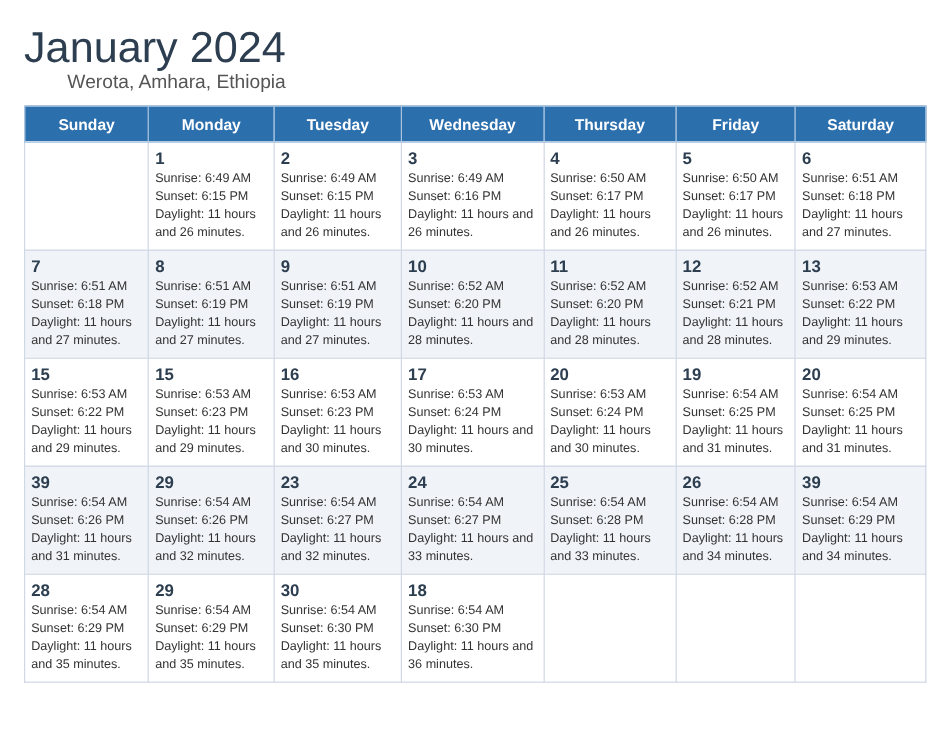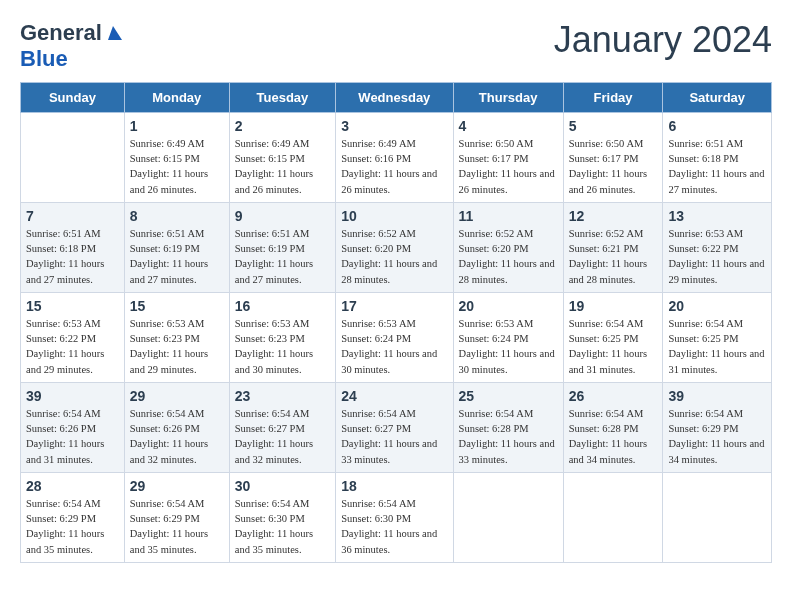--- a/index.html
+++ b/index.html
@@ -65,41 +65,30 @@
     .day-num {
       font-size: 14px;
       font-weight: bold;
       color: #2c3e50;
       margin-bottom: 2px;
     }
     .day-info {
       font-size: 10.5px;
       color: #333;
       line-height: 1.45;
-      font-family: Liberation Serif, serif;
     }
     .empty-cell { background: #fff; }
   </style>
 </head>
 <body>
 
 <div class="header-area">
-  <div class="logo">
-    <div class="logo-line1">
-      <span style="font-size:22px;font-weight:bold;color:#2c3e50;">General</span>
-      <svg width="18" height="18" viewBox="0 0 18 18">
-        <polygon points="4,16 9,2 18,16" fill="#1a5cb5"></polygon>
-      </svg>
-    </div>
-    <div>
-      <span style="font-size:22px;font-weight:bold;color:#1a5cb5;">Blue</span>
-    </div>
-  </div>
   <div class="title-area">
     <div class="month-title">January 2024</div>
+    <div class="location-title">Werota, Amhara, Ethiopia</div>
   </div>
 </div>
 
 <table>
   <thead>
     <tr>
     <th>Sunday</th>
         <th>Monday</th>
         <th>Tuesday</th>
         <th>Wednesday</th>

